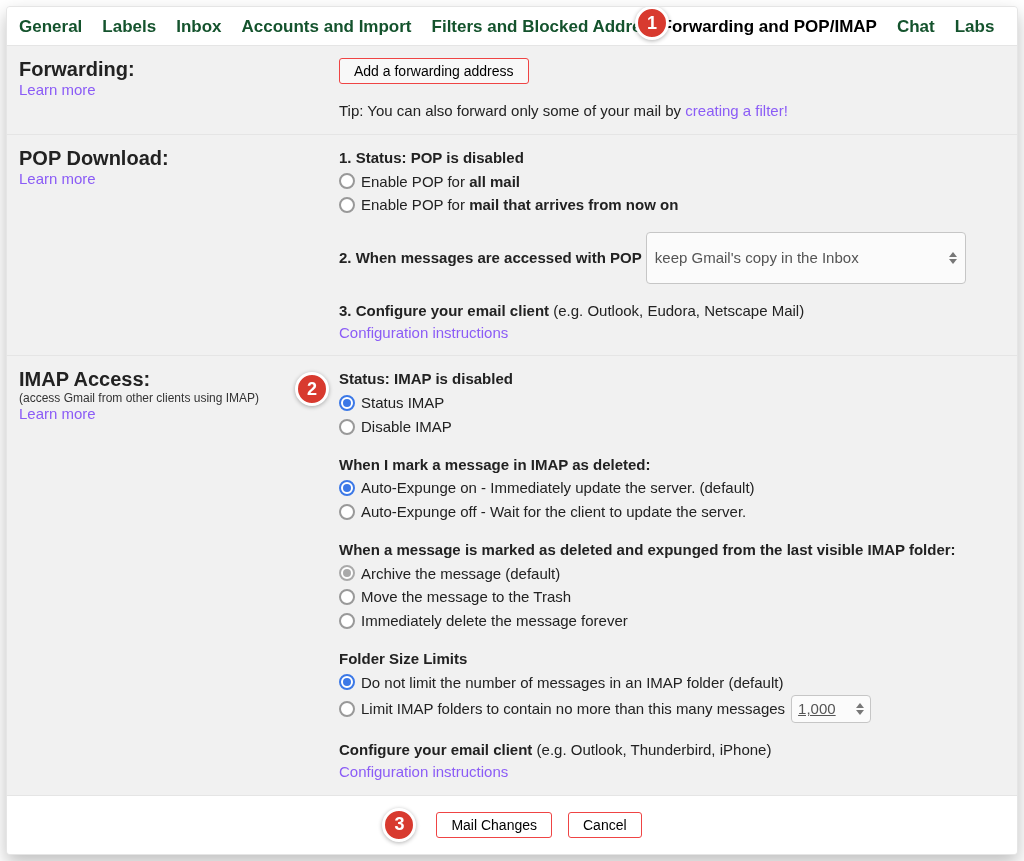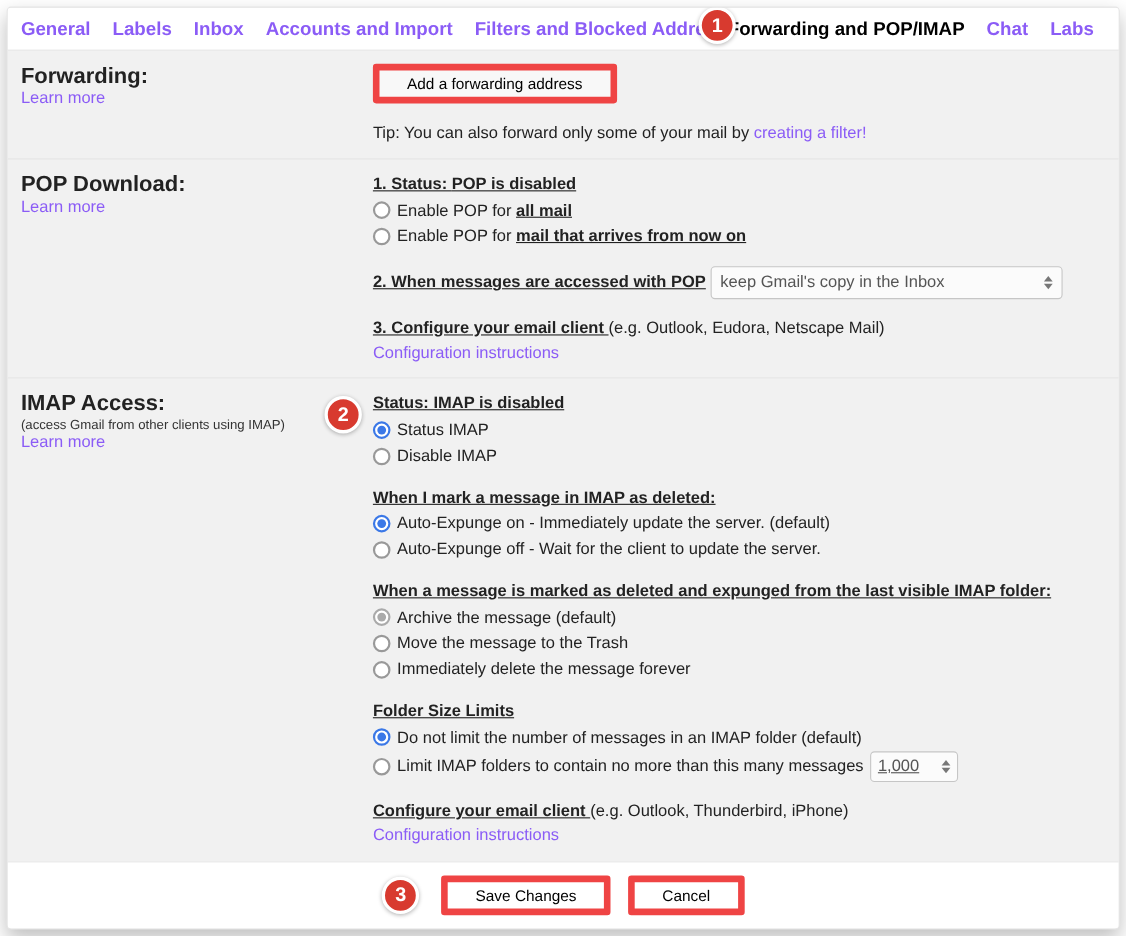--- a/index.html
+++ b/index.html
@@ -25,21 +25,21 @@
     gap: 20px;
     padding: 10px 12px 8px 12px;
     background: #fff;
     font-size: 17px;
     font-weight: bold;
     flex-wrap: nowrap;
     align-items: center;
     position: relative;
   }
   .tab {
-    color: #8b5cf6;
+    color: #14532d;
     cursor: pointer;
     white-space: nowrap;
   }
   .tab.active {
     color: #000;
   }
   .section {
     display: flex;
     border-top: 1px solid #e5e5e5;
     padding: 12px;
@@ -62,32 +62,32 @@
   .link {
     color: #8b5cf6;
     cursor: pointer;
     font-size: 15px;
   }
   .right {
     flex: 1;
     line-height: 1.45;
   }
   .btn {
-    padding: 4px 25px;
-    border: 6px solid #ef4444;
+    padding: 4px 14px;
+    border: 1px solid #ef4444;
     background: #f8f8f8;
     border-radius: 3px;
     font-size: 14px;
     cursor: pointer;
     font-family: inherit;
   }
   .btn.plain {
     background: #fff;
   }
-  .bold { font-weight: bold; text-decoration: underline; }
+  .bold { font-weight: bold; }
   .radio-row {
     display: flex;
     align-items: center;
     gap: 6px;
     margin: 2px 0;
   }
   .radio {
     width: 16px; height: 16px;
     border: 2px solid #999;
     border-radius: 50%;
@@ -115,21 +115,21 @@
     background:#aaa;border-radius:50%;
   }
   .select {
     display: inline-flex;
     align-items: center;
     justify-content: space-between;
     border: 1px solid #c6c6c6;
     border-radius: 4px;
     background: #fbfbfb;
     color: #555;
-    padding: 3px 8px;
+    padding: 14px 8px;
     font-size: 15px;
     min-width: 320px;
     cursor: pointer;
   }
   .select.small { min-width: 80px; padding: 2px 6px; text-decoration: underline; }
   .caret {
     display: inline-flex;
     flex-direction: column;
     gap: 2px;
     margin-left: 10px;
@@ -314,18 +314,18 @@
           <span class="bold">Configure your email client </span><span>(e.g. Outlook, Thunderbird, iPhone)</span>
         </div>
         <div class="link">Configuration instructions</div>
       </div>
     </div>
   </div>
 
   <div class="footer">
     <span class="callout">3</span>
     <div class="footer-buttons">
-      <button class="btn plain">Save Changes</button>
+      <button class="btn plain">Mail Changes</button>
       <button class="btn plain">Cancel</button>
     </div>
   </div>
 
 </div>
 
 </body></html>

